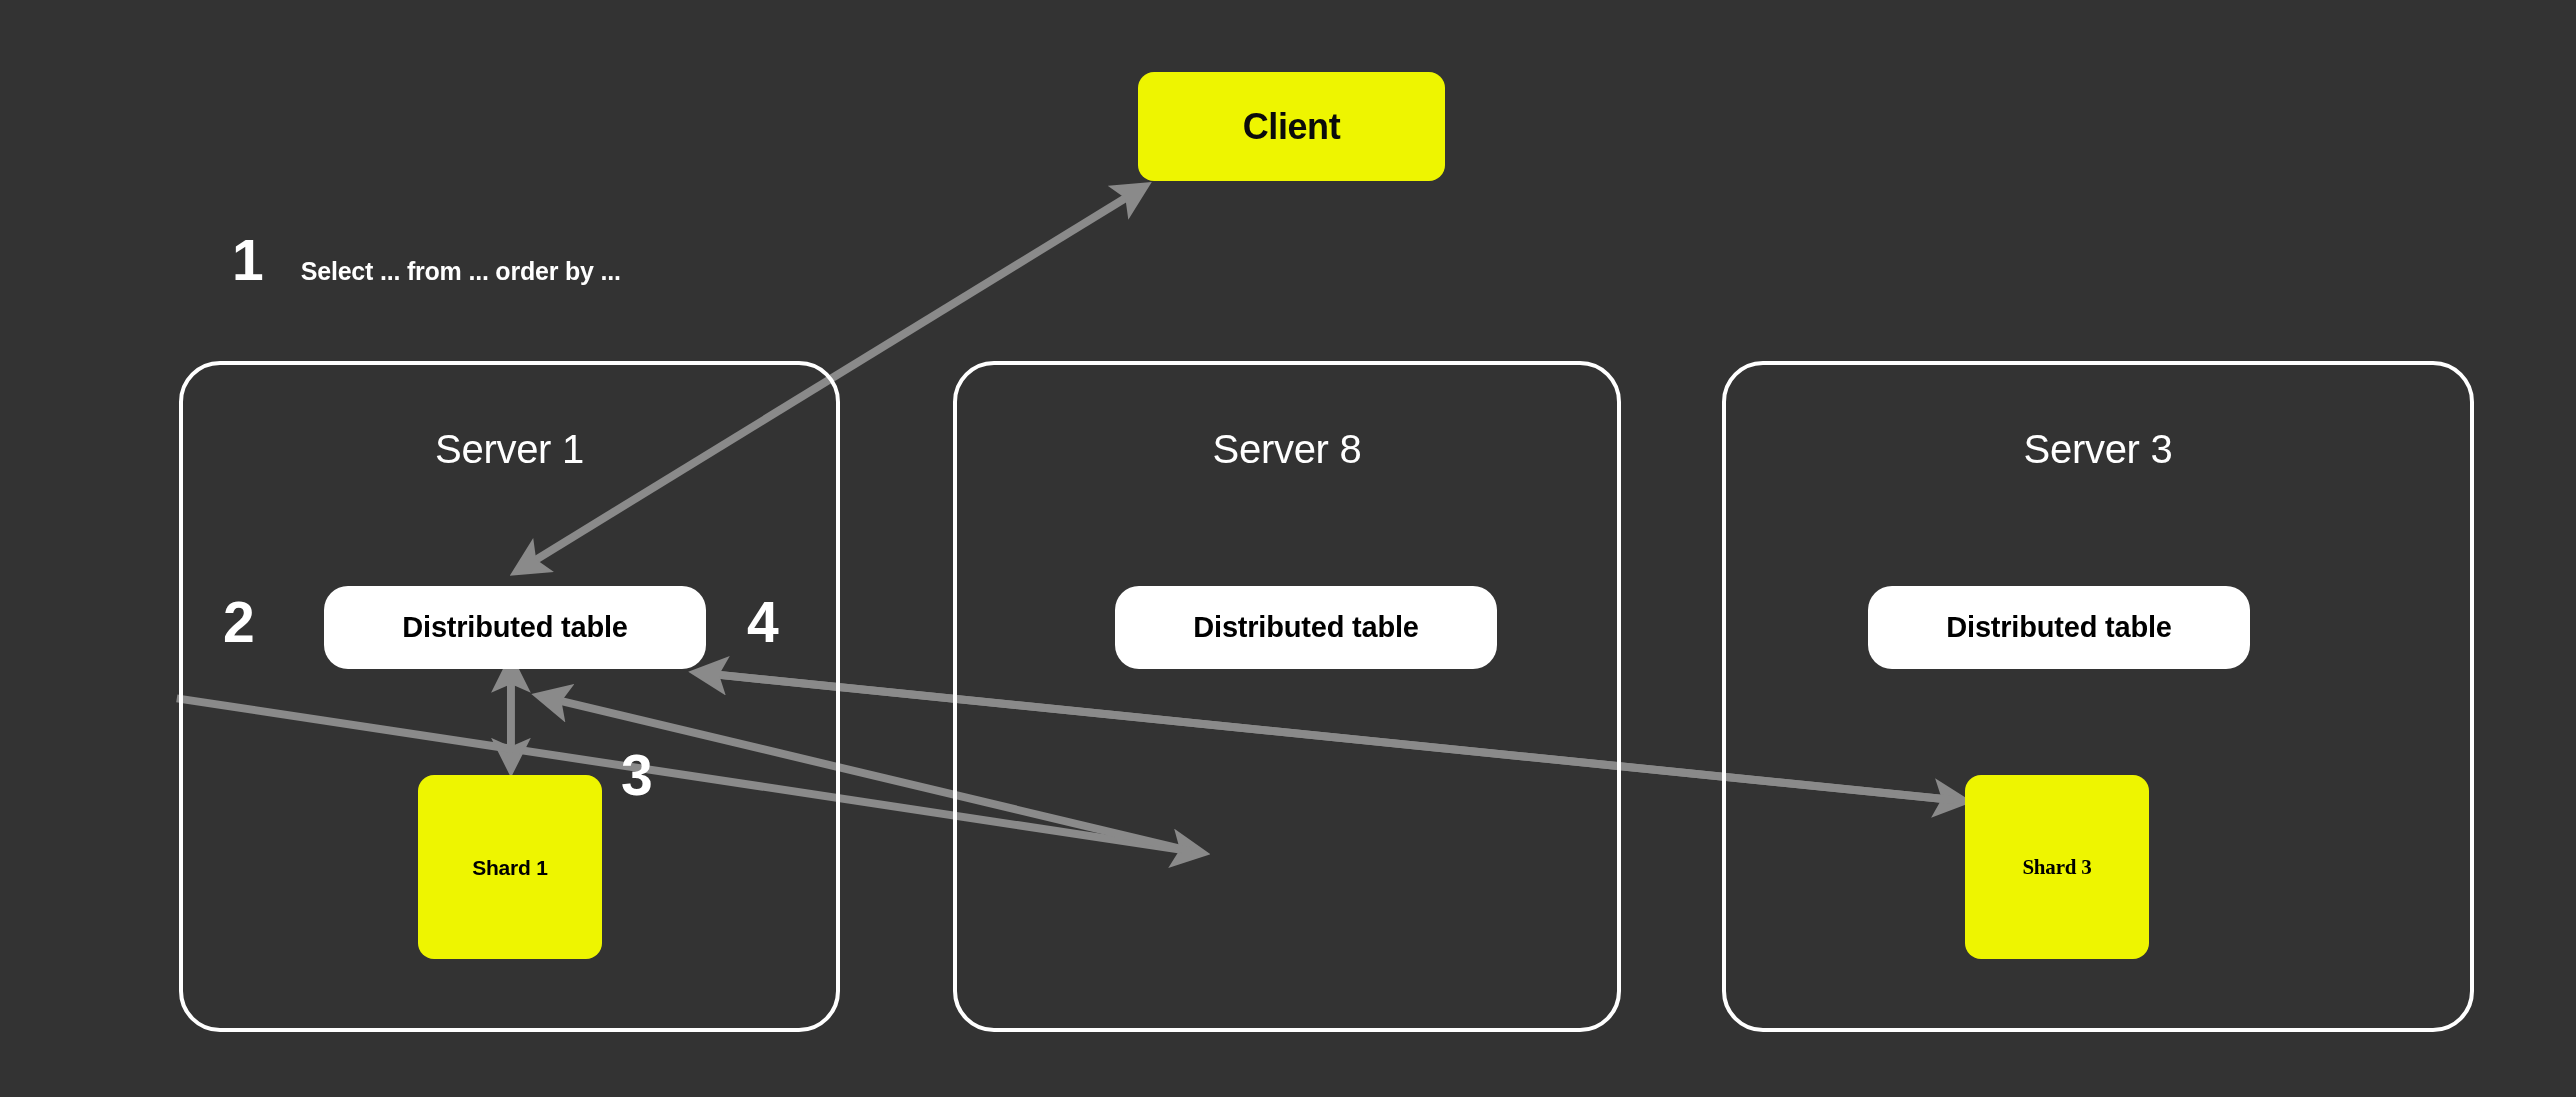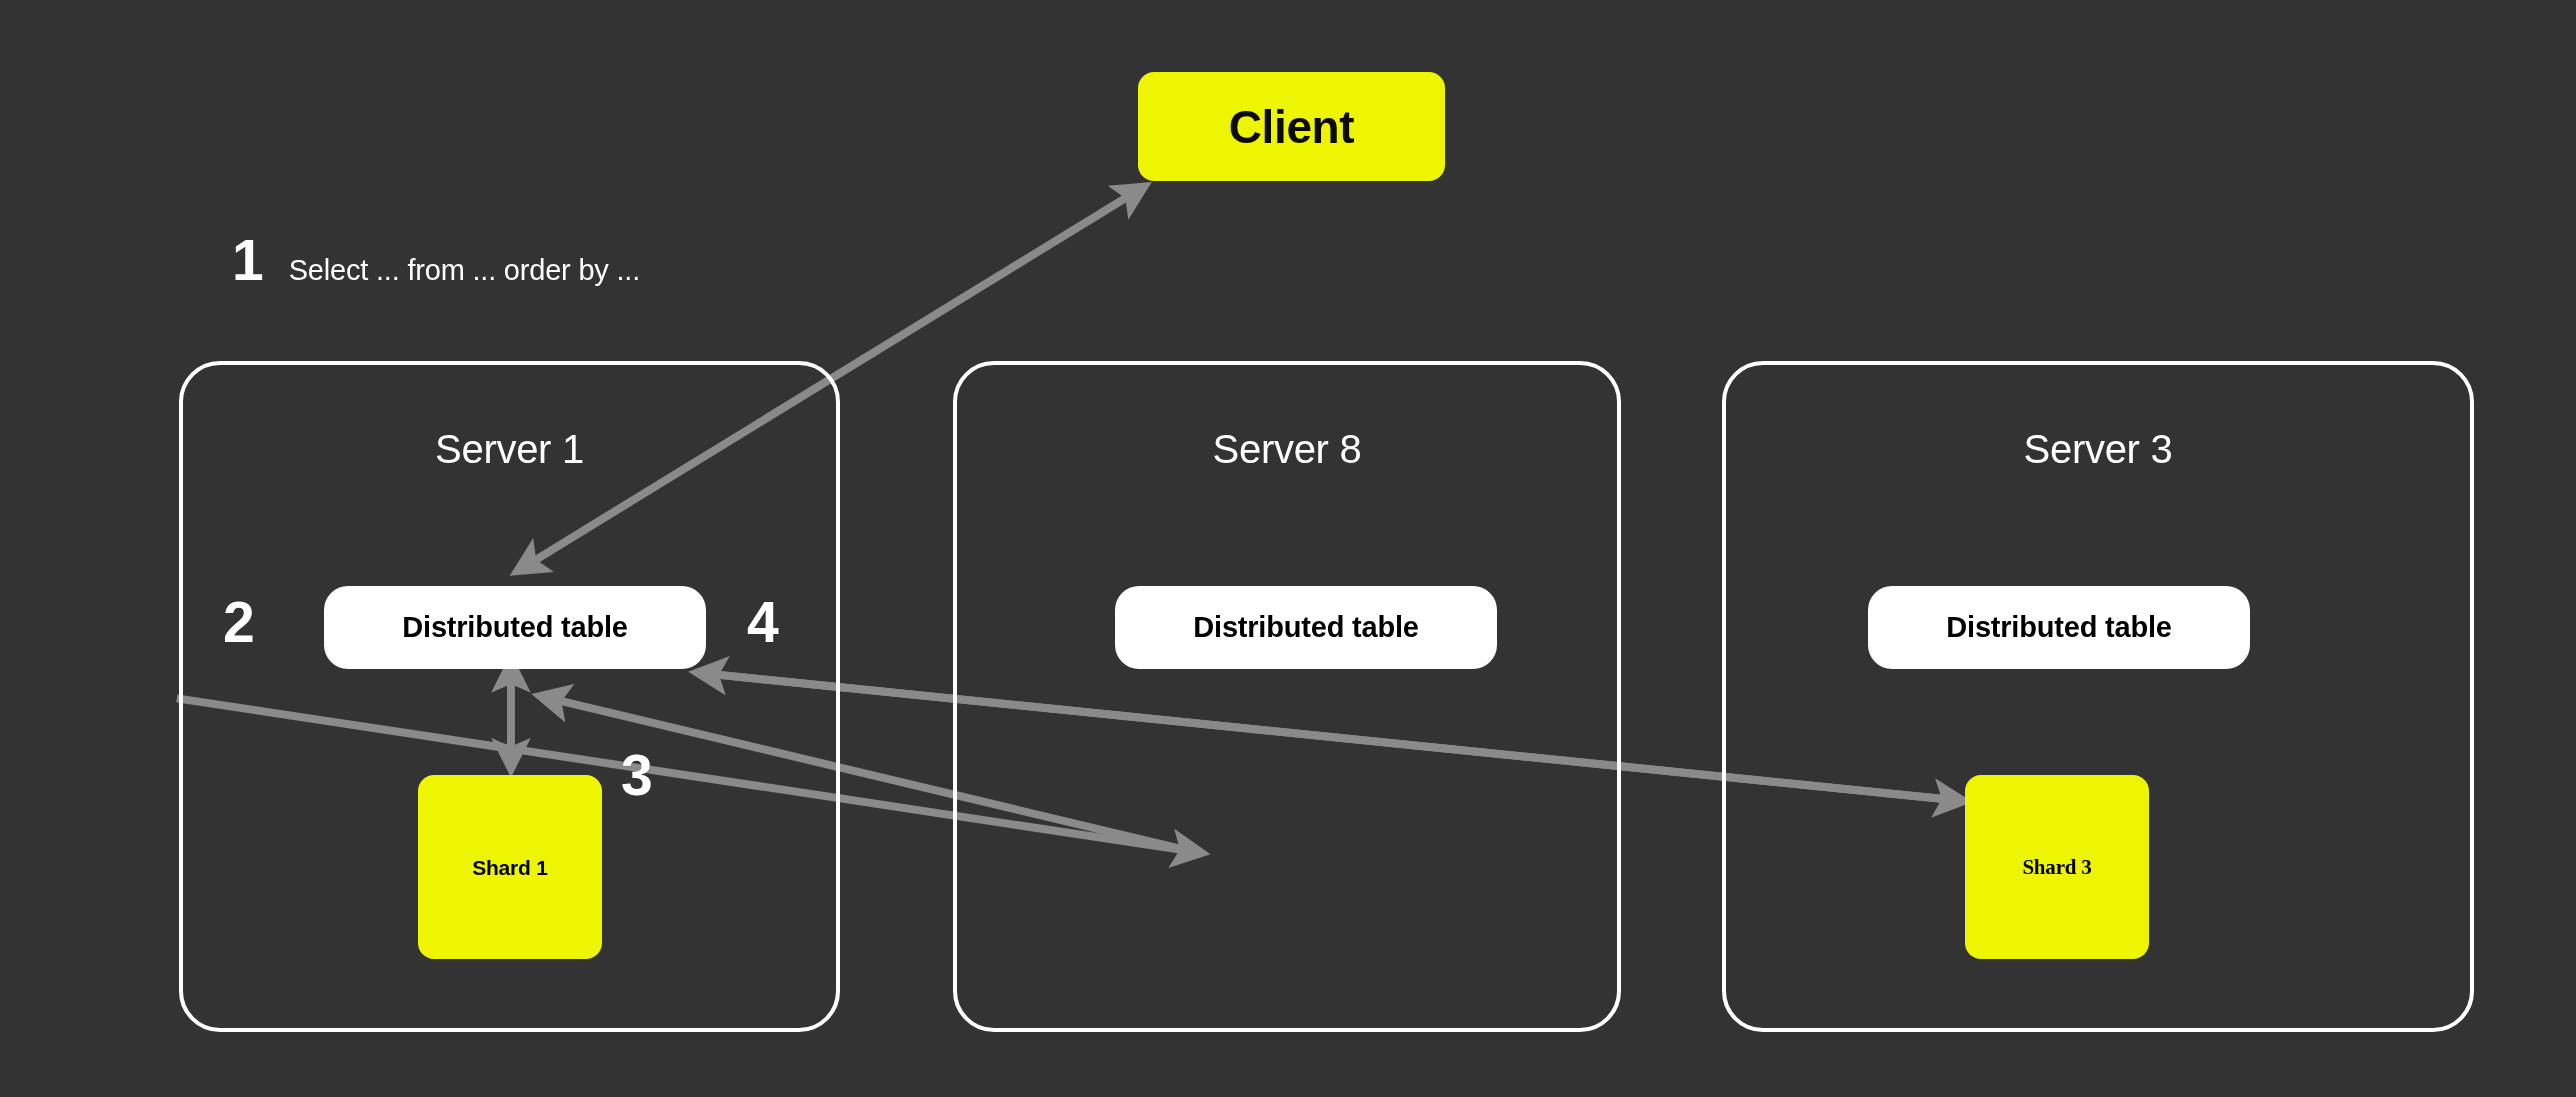--- a/index.html
+++ b/index.html
@@ -36,21 +36,21 @@
     top: 72px;
     width: 307px;
     height: 109px;
     background: #eef500;
     border-radius: 16px;
     display: flex;
     align-items: center;
     justify-content: center;
   }
   .client-label {
-    font-size: 46px;
+    font-size: 36px;
     font-weight: 600;
     color: #0b0b0b;
     letter-spacing: -0.4px;
     line-height: 1;
   }
 
   
   .step-one-row {
     position: absolute;
     left: 232px;
@@ -59,25 +59,26 @@
     align-items: baseline;
     gap: 25px;
   }
   .step-one-num {
     font-size: 57px;
     font-weight: 700;
     color: #ffffff;
     line-height: 1;
   }
   .step-one-text {
-    font-size: 29px;
-    font-weight: 400;
+    font-size: 25px;
+    font-weight: 700;
     color: #ffffff;
     line-height: 1;
     letter-spacing: -0.2px;
+    margin-left: 12px;
   }
 
   
   .server-panel {
     position: absolute;
     top: 361px;
     height: 671px;
     border: 4.4px solid #ffffff;
     border-radius: 41px;
     box-sizing: border-box;

